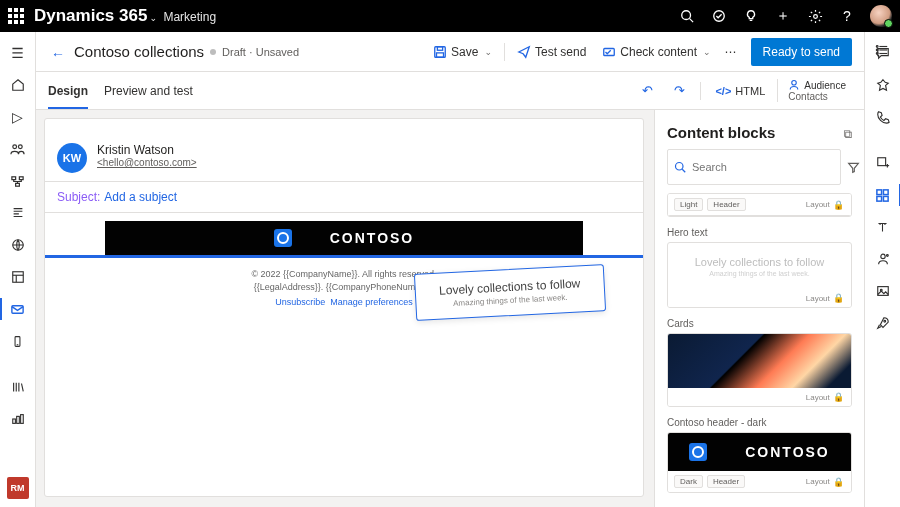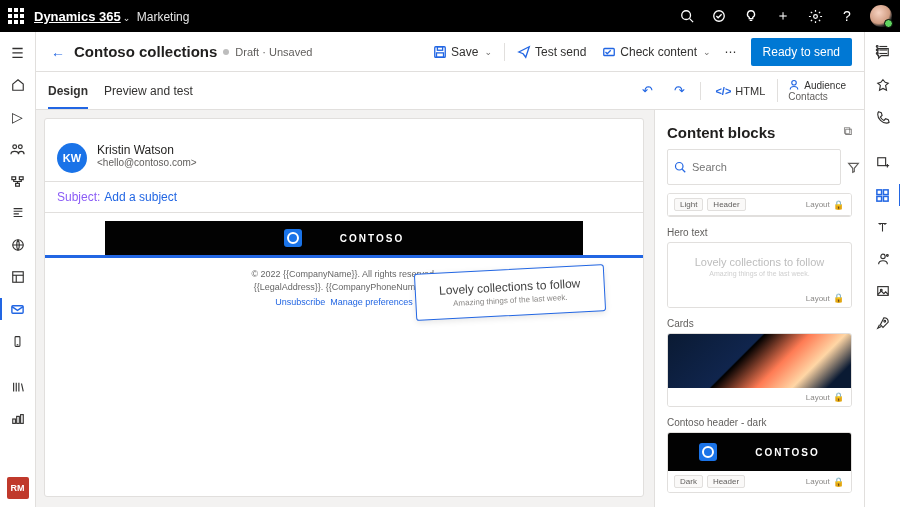--- a/index.html
+++ b/index.html
@@ -11,21 +11,21 @@
     --muted: #605e5c;
     --light-muted: #8a8886;
     --canvas-bg: #f3f2f1;
     --ready-btn: #0078d4;
   }
   
   .suitebar { display:flex; align-items:center; background:var(--topbar-bg); color:#fff; height:32px; padding:0 8px; }
   .suite-left { display:flex; align-items:center; gap:10px; }
   .waffle { width:16px; height:16px; display:grid; grid-template-columns:repeat(3,4px); grid-template-rows:repeat(3,4px); gap:2px; }
   .waffle span { background:#fff; }
-  .brand { font-size:13px; font-weight:600;text-decoration:underline; }
+  .brand { font-size:17px; font-weight:600; }
   .brand-sub { font-size:12px; opacity:.9; margin-left:2px;}
   .chev { font-size:9px; margin-left:2px; opacity:.9;}
   .suite-right { margin-left:auto; display:flex; align-items:center; gap:14px; }
   .suite-icn { width:18px; height:18px; display:flex; align-items:center; justify-content:center; font-size:14px; color:#fff; cursor:pointer; }
   .avatar { width:22px; height:22px; border-radius:50%; background:radial-gradient(circle at 40% 35%, #f6d2c1 0%, #d19d83 55%, #2a2a2a 70%); position:relative; }
   .avatar::after { content:""; position:absolute; right:-1px; bottom:-1px; width:7px; height:7px; background:#5fd35f; border:1px solid #000; border-radius:50%; }
 
   
   .app { display:grid; grid-template-columns:36px 1fr 36px; height:calc(507px - 32px); }
   .rail { background:#fff; border-right:1px solid var(--border); display:flex; flex-direction:column; align-items:center; padding-top:6px; gap:2px;}
@@ -34,21 +34,21 @@
   .rail-btn.active { color:var(--accent); }
   .rail-btn.active::before { content:""; position:absolute; left:0; top:4px; bottom:4px; width:2px; background:var(--accent); }
   .rail-btn.right-active::before { left:auto; right:0; }
   .rail-sep { height:12px; }
   .user-badge { margin-top:auto; margin-bottom:8px; width:22px; height:22px; background:#c0392b; color:#fff; font-size:9px; display:flex; align-items:center; justify-content:center; border-radius:2px; font-weight:600;}
 
   
   .center { display:flex; flex-direction:column; background:#fff; }
   .cmdbar { display:flex; align-items:center; height:40px; padding:0 12px; border-bottom:1px solid var(--border); }
   .back-btn { width:20px; height:20px; display:flex; align-items:center; justify-content:center; color:var(--accent); cursor:pointer; margin-right:6px; font-size:14px;}
-  .page-title { font-size:15px; font-weight:700; color:#201f1e; }
+  .page-title { font-size:15px; font-weight:400; color:#201f1e; }
   .status-dot { width:6px; height:6px; border-radius:50%; background:#bdbdbd; margin:0 6px;}
   .page-status { font-size:11px; color:var(--muted); }
   .cmd-right { margin-left:auto; display:flex; align-items:center; gap:4px; }
   .cmd-btn { display:flex; align-items:center; gap:4px; height:28px; padding:0 6px; font-size:12px; color:#323130; cursor:pointer; border-radius:2px;}
   .cmd-btn svg, .cmd-btn .i { width:14px; height:14px; color:var(--accent); }
   .cmd-sep { width:1px; height:18px; background:var(--border); margin:0 2px;}
   .ready-btn { background:var(--ready-btn); color:#fff; height:28px; padding:0 12px; border:none; border-radius:2px; font-size:12px; cursor:pointer; margin-left:6px;}
 
   .tabbar { display:flex; align-items:center; height:38px; padding:0 12px; border-bottom:1px solid var(--border); gap:16px;}
   .tab { font-size:12px; color:#323130; height:100%; display:flex; align-items:center; cursor:pointer; position:relative; }
@@ -61,42 +61,42 @@
   .aud-btn { display:flex; flex-direction:column; align-items:flex-start; padding:0 6px; cursor:pointer; border-left:1px solid var(--border); padding-left:10px;}
   .aud-btn .l1 { font-size:10px; color:#323130;}
   .aud-btn .l2 { font-size:10px; color:var(--muted);}
 
   .work { flex:1; display:flex; background:var(--canvas-bg); overflow:hidden; }
   .canvas-col { flex:1; display:flex; flex-direction:column; padding:8px 10px 10px 8px;}
   .canvas { background:#fff; border:1px solid var(--border); border-radius:3px; display:flex; flex-direction:column; overflow:hidden; flex:1;}
   .sender-row { display:flex; gap:10px; padding:8px 12px; border-bottom:1px solid var(--border);margin-top:16px;}
   .sender-avatar { width:30px; height:30px; border-radius:50%; background:#1a73e8; color:#fff; display:flex; align-items:center; justify-content:center; font-size:11px; font-weight:600;}
   .sender-name { font-size:12px; color:#201f1e;}
-  .sender-email { font-size:10px; color:var(--muted);}
+  .sender-email { font-size:10px; color:var(--muted);text-decoration:underline;}
   .subject-row { display:flex; align-items:center; gap:4px; padding:8px 12px; border-bottom:1px solid var(--border); font-size:12px;}
   .subject-label { color:#8b5cf6;}
   .subject-link { color:var(--accent); cursor:pointer;}
   .email-body { flex:1; position:relative; overflow:hidden;}
   .email-inner { position:absolute; inset:0; padding:8px 60px 10px 60px;}
   .hdr-dark { background:#020202; height:34px; display:flex; align-items:center; justify-content:center; gap:8px;}
   .logo-sq { width:18px; height:18px; background:#1a73e8; border-radius:3px; display:flex; align-items:center; justify-content:center; color:#fff;}
   .logo-sq::after{ content:""; width:8px; height:8px; border:2px solid #fff; border-radius:50%;}
-  .logo-text{ color:#fff; letter-spacing:2px; font-size:10px; font-weight:600;padding-left:30px;}
+  .logo-text{ color:#fff; letter-spacing:2px; font-size:14px; font-weight:600;padding-left:30px;}
   .accent-bar { height:3px; background:var(--accent); margin:0 -60px;}
   .footer-text { text-align:center; font-size:9px; color:#666; margin-top:10px; line-height:1.4;}
   .footer-links { text-align:center; font-size:9px; margin-top:4px;}
   .footer-links span{ color:var(--accent); cursor:pointer; }
 
   .floating-card { position:absolute; left:370px; top:56px; width:190px; background:#fff; border:1px solid var(--accent); border-radius:3px; padding:10px 12px; transform:rotate(-3deg); box-shadow:0 2px 6px rgba(0,0,0,.1);}
   .floating-card .t { font-size:12px; color:#444; text-align:center;}
   .floating-card .s { font-size:8px; color:var(--light-muted); text-align:center; margin-top:2px;}
 
   
   .panel { width:210px; background:#fff; display:flex; flex-direction:column; border-left:1px solid var(--border);}
-  .panel-head { display:flex; align-items:flex-start; padding:14px 12px 8px 12px;}
+  .panel-head { display:flex; align-items:flex-end; padding:14px 12px 8px 12px;}
   .panel-title { font-size:15px; font-weight:600; color:#201f1e;}
   .panel-head-ic { margin-left:auto; color:#605e5c; cursor:pointer; font-size:12px;}
   .search-row { display:flex; align-items:center; padding:0 12px 8px 12px; gap:6px;}
   .search-box { flex:1; display:flex; align-items:center; border:1px solid var(--border); border-radius:2px; height:16px; padding:17px 6px; gap:6px;}
   .search-box input { border:none; outline:none; font-size:11px; flex:1; background:transparent;}
   .search-ic { color:var(--accent); font-size:12px;}
   .filter-ic { color:#605e5c; cursor:pointer; font-size:12px;}
   .block-list { flex:1; overflow-y:auto; padding:0 12px 10px 12px;}
   .block-sec { margin-top:10px;}
   .block-sec-title { font-size:10px; color:var(--muted); margin-bottom:4px;}

